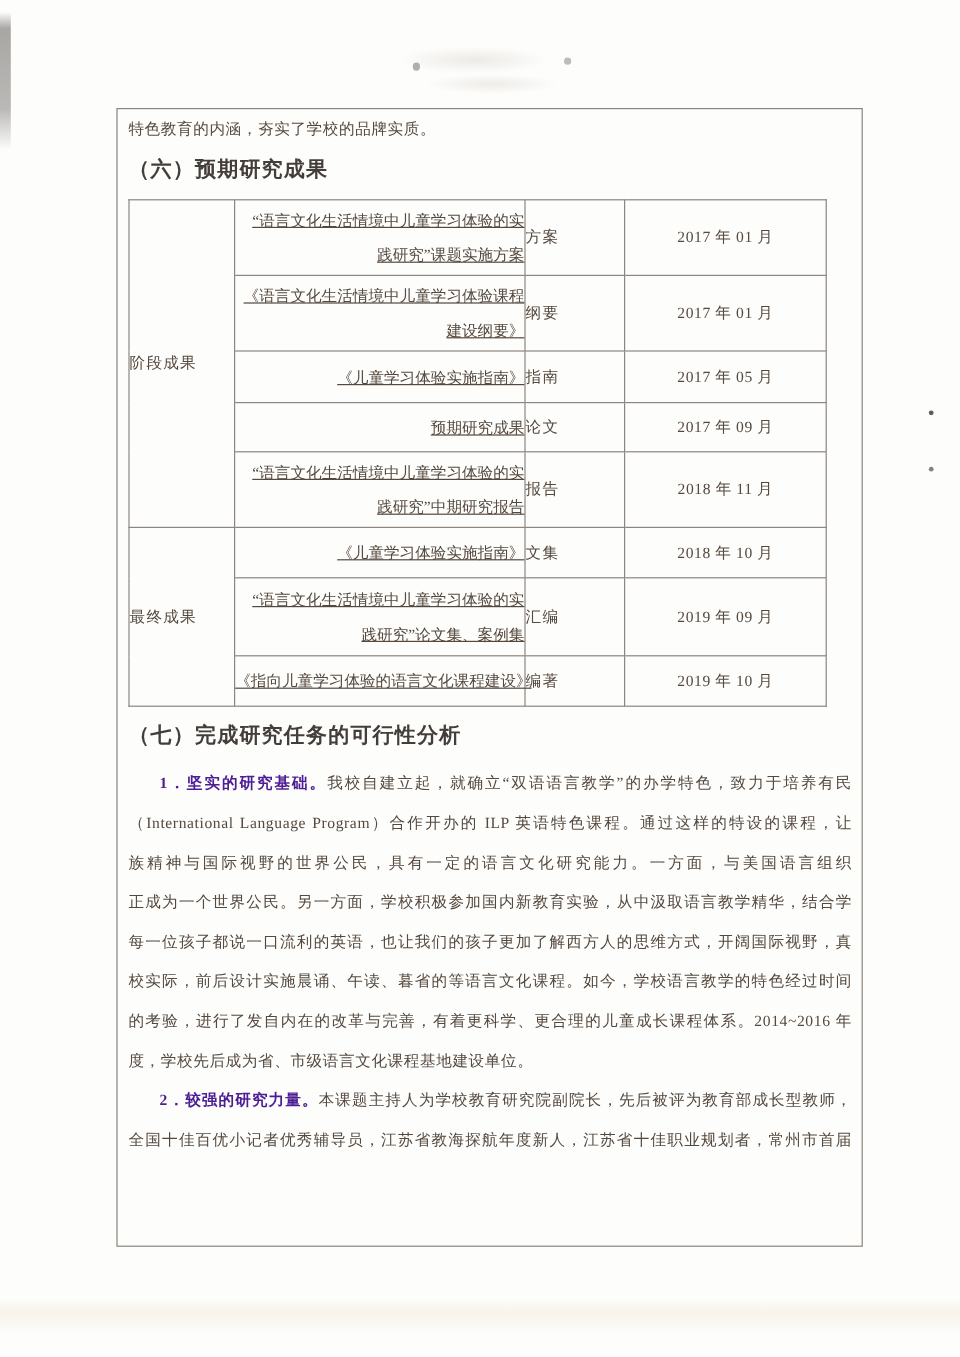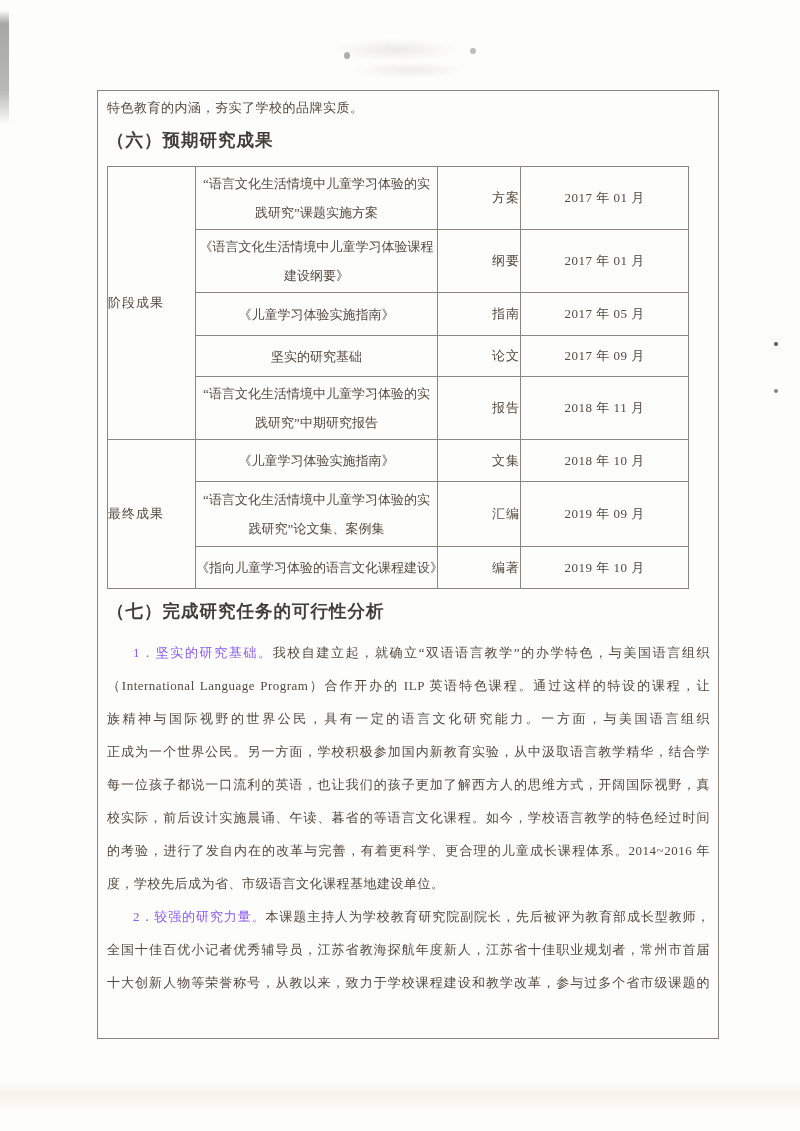--- a/index.html
+++ b/index.html
@@ -40,54 +40,54 @@
     position:absolute;left:97px;top:90px;width:622px;height:949px;
     border:1.5px solid #8b847c;
     box-sizing:border-box;
     padding:7px 8px 0 9px;
     background:transparent;
   }
 
   .intro{font-size:13px;line-height:20px;letter-spacing:.5px;color:#55493f;}
 
   .sec-heading{
-    font-family:Liberation Mono, monospace;
+    font-family:Liberation Sans, sans-serif;
     font-weight:bold;font-size:17.5px;line-height:26px;
     color:#433e39;letter-spacing:1px;margin-top:10px;
   }
 
   
   table.results{
     border-collapse:collapse;margin-top:12px;
     width:581px;table-layout:fixed;
     font-size:13px;color:#55493f;
   }
   table.results td{
     border:1px solid #8d8680;box-sizing:border-box;
     padding:0;vertical-align:middle;
   }
   td.c-group{width:88px;text-align:left;letter-spacing:1px;}
-  td.c-title{width:242px;text-align:center;padding:3px 2px 3px 9px;}
-  td.c-type{width:83px;text-align:right;letter-spacing:1px;}
+  td.c-title{width:242px;text-align:right;padding:3px 2px 3px 9px;text-decoration:underline;}
+  td.c-type{width:83px;text-align:left;letter-spacing:1px;}
   td.c-date{width:168px;text-align:center;letter-spacing:.5px;}
   .t-line{line-height:29px;}
   .one-line{white-space:nowrap;}
   tr.h63{height:63px;} tr.h43{height:43px;margin-top:28px;} tr.h41{height:41px;}
   tr.h42{height:42px;} tr.h65{height:65px;}
 
   
   .paras{margin-top:11px;}
   .pline{
     font-size:13px;height:33px;line-height:33px;letter-spacing:.5px;
     text-align:justify;text-align-last:justify;
     overflow:hidden;color:#55493f;
   }
   .pline.first{padding-left:26px;}
   .pline.last{text-align:left;text-align-last:left;}
-  .pline b{font-weight:normal;color:#8b5cf6;}
+  .pline b{font-weight:bold;color:#4c1d95;}
 </style>
 </head>
 <body>
 
 <div class="scan">
 
   <div class="left-edge-strip"></div>
   <div class="smudge"></div>
   <div class="smudge-dot dot-a"></div>
   <div class="smudge-dot dot-b"></div>
@@ -122,21 +122,21 @@
         </tr>
         <tr class="h43">
           <td class="c-title">
             <div class="t-line one-line">《儿童学习体验实施指南》</div>
           </td>
           <td class="c-type">指南</td>
           <td class="c-date">2017 年 05 月</td>
         </tr>
         <tr class="h41">
           <td class="c-title">
-            <div class="t-line one-line">坚实的研究基础</div>
+            <div class="t-line one-line">预期研究成果</div>
           </td>
           <td class="c-type">论文</td>
           <td class="c-date">2017 年 09 月</td>
         </tr>
         <tr class="h63">
           <td class="c-title">
             <div class="t-line">“语言文化生活情境中儿童学习体验的实</div>
             <div class="t-line">践研究”中期研究报告</div>
           </td>
           <td class="c-type">报告</td>
@@ -165,28 +165,27 @@
           <td class="c-type">编著</td>
           <td class="c-date">2019 年 10 月</td>
         </tr>
       </tbody>
     </table>
 
     <div class="sec-heading">（七）完成研究任务的可行性分析</div>
 
     <div class="paras">
 
-      <div class="pline first"><b>1．坚实的研究基础。</b><span>我校自建立起，就确立“双语语言教学”的办学特色，与美国语言组织</span></div>
+      <div class="pline first"><b>1．坚实的研究基础。</b><span>我校自建立起，就确立“双语语言教学”的办学特色，致力于培养有民</span></div>
       <div class="pline">（International Language Program）合作开办的 ILP 英语特色课程。通过这样的特设的课程，让</div>
       <div class="pline">族精神与国际视野的世界公民，具有一定的语言文化研究能力。一方面，与美国语言组织</div>
       <div class="pline">正成为一个世界公民。另一方面，学校积极参加国内新教育实验，从中汲取语言教学精华，结合学</div>
       <div class="pline">每一位孩子都说一口流利的英语，也让我们的孩子更加了解西方人的思维方式，开阔国际视野，真</div>
       <div class="pline">校实际，前后设计实施晨诵、午读、暮省的等语言文化课程。如今，学校语言教学的特色经过时间</div>
       <div class="pline">的考验，进行了发自内在的改革与完善，有着更科学、更合理的儿童成长课程体系。2014~2016 年</div>
       <div class="pline last">度，学校先后成为省、市级语言文化课程基地建设单位。</div>
 
       <div class="pline first"><b>2．较强的研究力量。</b><span>本课题主持人为学校教育研究院副院长，先后被评为教育部成长型教师，</span></div>
       <div class="pline">全国十佳百优小记者优秀辅导员，江苏省教海探航年度新人，江苏省十佳职业规划者，常州市首届</div>
-      <div class="pline">十大创新人物等荣誉称号，从教以来，致力于学校课程建设和教学改革，参与过多个省市级课题的</div>
     </div>
 
   </div>
 </div>
 
 </body></html>

